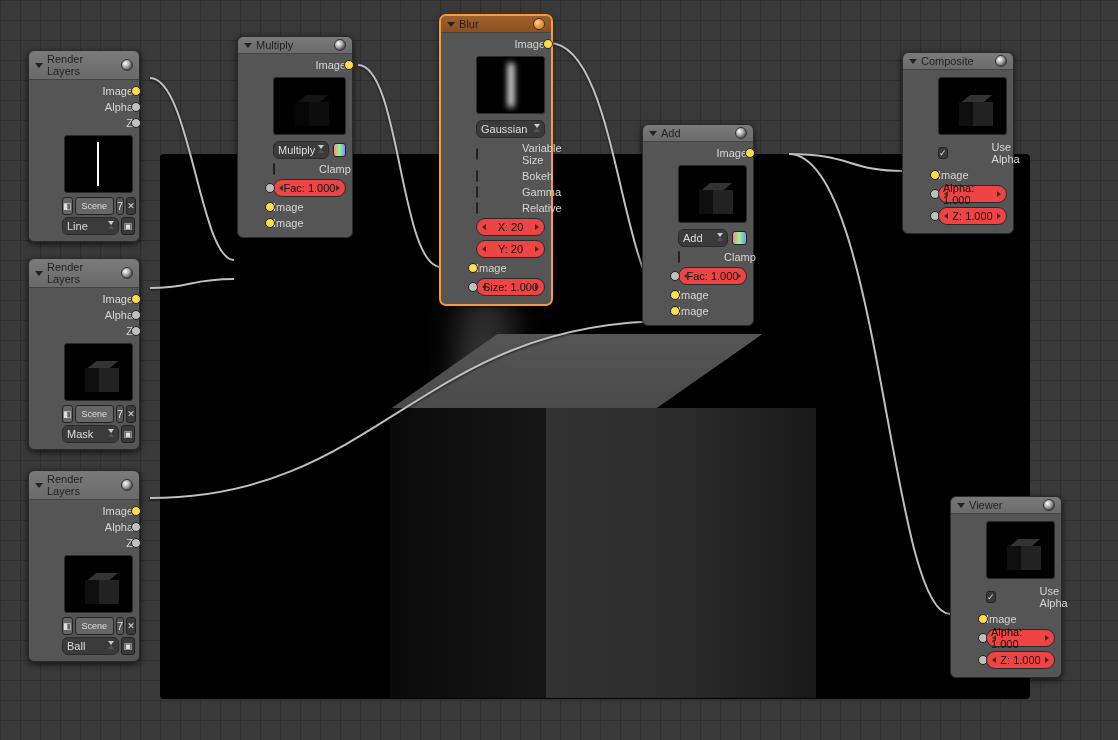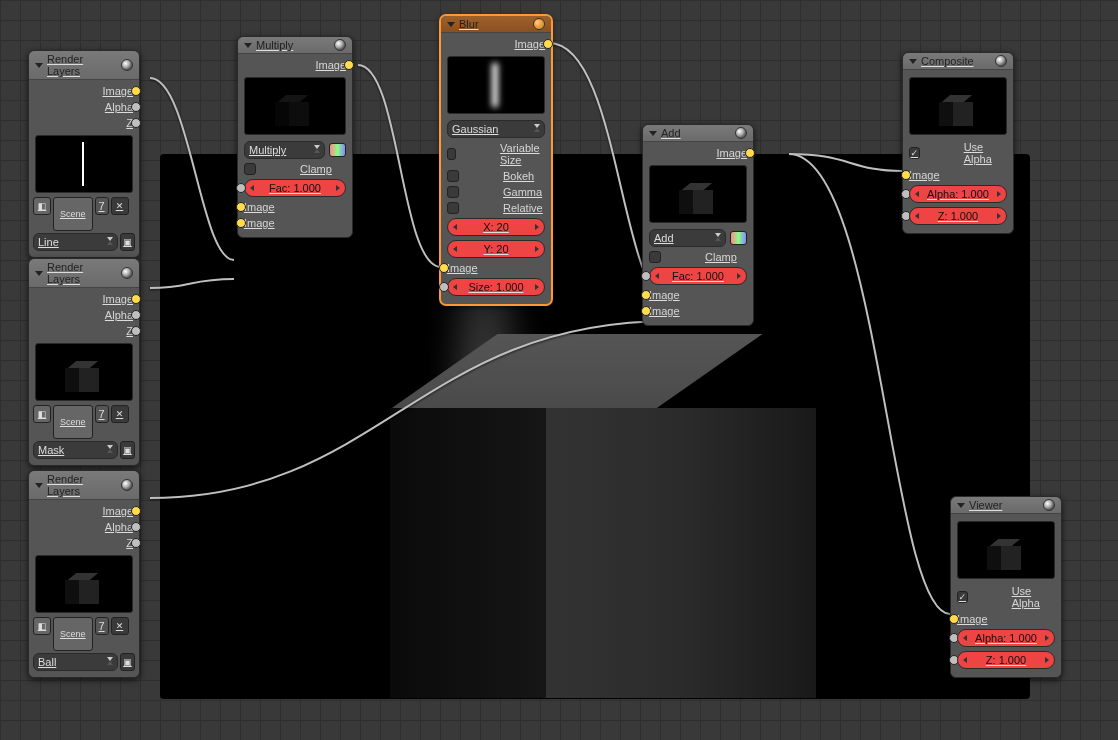--- a/index.html
+++ b/index.html
@@ -12,29 +12,29 @@
     background-size: 100px 100px, 100px 100px, 20px 20px, 20px 20px; }
   .backdrop { position: absolute; left:160px; top:154px; width:870px; height:545px; background:#000; border-radius:4px; }
   .cube-render{ position:absolute; left:230px; top:180px; width:430px; height:420px; }
   .cube-top{ position:absolute; left:54px; top:0; width:265px; height:75px; background:linear-gradient(#555,#4a4a4a); transform:skewX(-55deg); }
   .cube-left{ position:absolute; left:0; top:74px; width:156px; height:290px; background:linear-gradient(90deg,#0a0a0a,#161616);}
   .cube-right{ position:absolute; left:156px; top:74px; width:270px; height:290px; background:linear-gradient(90deg,#333,#2b2b2b,#191919);}
   .beam{position:absolute; left:280px; top:0; width:90px; height:545px; background:radial-gradient(ellipse at center,#fff8,#fff0 70%); filter:blur(14px); opacity:.6}
   svg.wires { position:absolute; inset:0; width:1118px; height:740px; pointer-events:none; }
   svg.wires path { stroke:#bfbfbf; stroke-width:2; fill:none; filter:drop-shadow(0 1px 1px #000a); }
 
-  .node { position:absolute; background:#555; border:1px solid #2a2a2a; border-radius:6px; box-shadow:0 2px 6px #000a, inset 0 1px 0 #fff2; color:#ddd; font-size:11px;text-decoration:underline; }
+  .node { position:absolute; background:#555; border:1px solid #2a2a2a; border-radius:6px; box-shadow:0 2px 6px #000a, inset 0 1px 0 #fff2; color:#ddd; font-size:11px; }
   .node.selected { border:1px solid #ff9933; box-shadow:0 0 0 1px #ff9933, 0 2px 6px #000a;}
   .node-header { display:flex; align-items:center; gap:4px; padding:2px 6px; background:linear-gradient(#7a7a7a,#6a6a6a); border-radius:6px 6px 0 0; border-bottom:1px solid #444; }
   .node.selected .node-header { background:linear-gradient(#a0602a,#8a5022); }
   .collapse-tri { width:0;height:0;border-left:4px solid transparent;border-right:4px solid transparent;border-top:5px solid #222;}
   .hdr-title{flex:1;color:#222;font-weight:500;}
   .hdr-circle{width:12px;height:12px;border-radius:50%;background:radial-gradient(circle at 35% 35%,#fff,#aaa 40%,#555 70%);border:1px solid #333;}
   .hdr-circle.orange{background:radial-gradient(circle at 35% 35%,#ffd9a0,#ff9933 40%,#8a4 100%);}
-  .node-body{padding:3px 4px 6px;}
+  .node-body{padding:3px 4px 6px;margin-left:29px;}
   .row{display:flex;align-items:center;gap:4px;padding:2px 2px;position:relative;font-size:11px;}
   .row.rt{justify-content:flex-end;}
   .row.lt{justify-content:flex-start;gap:44px;}
   .sock{width:10px;height:10px;border-radius:50%;position:absolute;top:50%;transform:translateY(-50%);border:1px solid #222;}
   .sock.out{right:-6px;}
   .sock.in{left:-6px;}
   .sock.yellow{background:#ffdb4d;}
   .sock.grey{background:#bfbfbf;}
   .preview{margin:4px 2px; height:58px; background:#000; border:1px solid #2a2a2a; border-radius:3px; position:relative; overflow:hidden;}
   .cube-mini{position:absolute;left:30%;top:30%;width:36px;height:36px;}
@@ -47,21 +47,21 @@
   .widget.dropdown::after{content:"";margin-left:auto;width:0;height:0;border-left:3px solid transparent;border-right:3px solid transparent;border-top:4px solid #ccc;border-bottom:4px solid #555;margin-top:-3px;}
   .widget.pill{background:#ef4444;border-radius:9px;justify-content:center;color:#111;position:relative;}
   .widget.pill::before,.widget.pill::after{content:"";position:absolute;top:50%;width:0;height:0;border-top:3px solid transparent;border-bottom:3px solid transparent;transform:translateY(-50%);}
   .widget.pill::before{left:5px;border-right:4px solid #333;}
   .widget.pill::after{right:5px;border-left:4px solid #333;}
   .chk{width:12px;height:12px;border:1px solid #222;border-radius:3px;background:#3a3a3a;display:inline-flex;align-items:center;justify-content:center;}
   .chk.on::after{content:"✓";font-size:9px;color:#ddd;}
   .pinrow{display:flex;gap:2px;margin-top:2px;}
   .iconbtn{width:18px;height:18px;border:1px solid #222;border-radius:3px;background:#666;display:flex;align-items:center;justify-content:center;font-size:9px;color:#ddd;}
   .iconbtn.dark{background:#3a3a3a;}
-  .iconbtn.wide{width:auto;padding:16px 6px;}
+  .iconbtn.wide{width:auto;padding:0 6px;}
   .num-sq{width:14px;height:18px;border:1px solid #222;background:#555;display:flex;align-items:center;justify-content:center;border-radius:3px;}
   .color-swatch{width:22px;height:14px;border:1px solid #222;border-radius:3px;background:linear-gradient(90deg,#f88,#8f8,#88f);}
   .lbl{color:#d6d6d6;}
 </style>
 </head>
 <body>
 <div class="grid-bg"></div>
 <div class="backdrop">
   <div class="beam"></div>
   <div class="cube-render">

